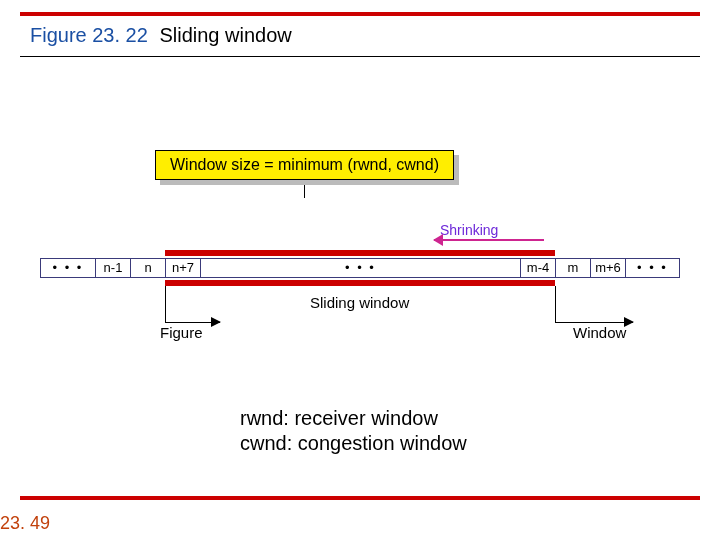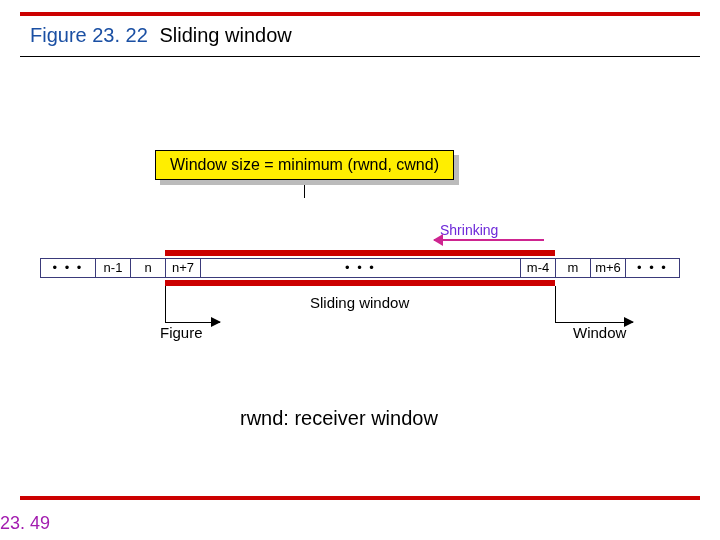--- a/index.html
+++ b/index.html
@@ -214,21 +214,21 @@
     right: 20px;
     bottom: 40px;
     height: 4px;
     background: #c00;
   }
   .pagecorner {
     position: absolute;
     left: 0;
     bottom: 6px;
     font-size: 18px;
-    color: #a21caf;
+    color: #c2410c;
   }
 </style>
 </head>
 <body>
 
 <div class="top-rule"></div>
 
 <div class="title-line">
   <span class="fig-label">Figure 23. 22</span>
   <span class="fig-caption">Sliding window</span>
@@ -270,16 +270,17 @@
 
   <div class="close-line"></div>
   <div class="closing-label">Figure</div>
 
   <div class="open-line"></div>
   <div class="opening-label">Window</div>
 </div>
 
 <div class="defs">
   <div>rwnd: receiver window</div>
+  <div>cwnd: congestion window</div>
 </div>
 
 <div class="bottom-rule"></div>
 <div class="pagecorner">23. 49</div>
 
 </body></html>

